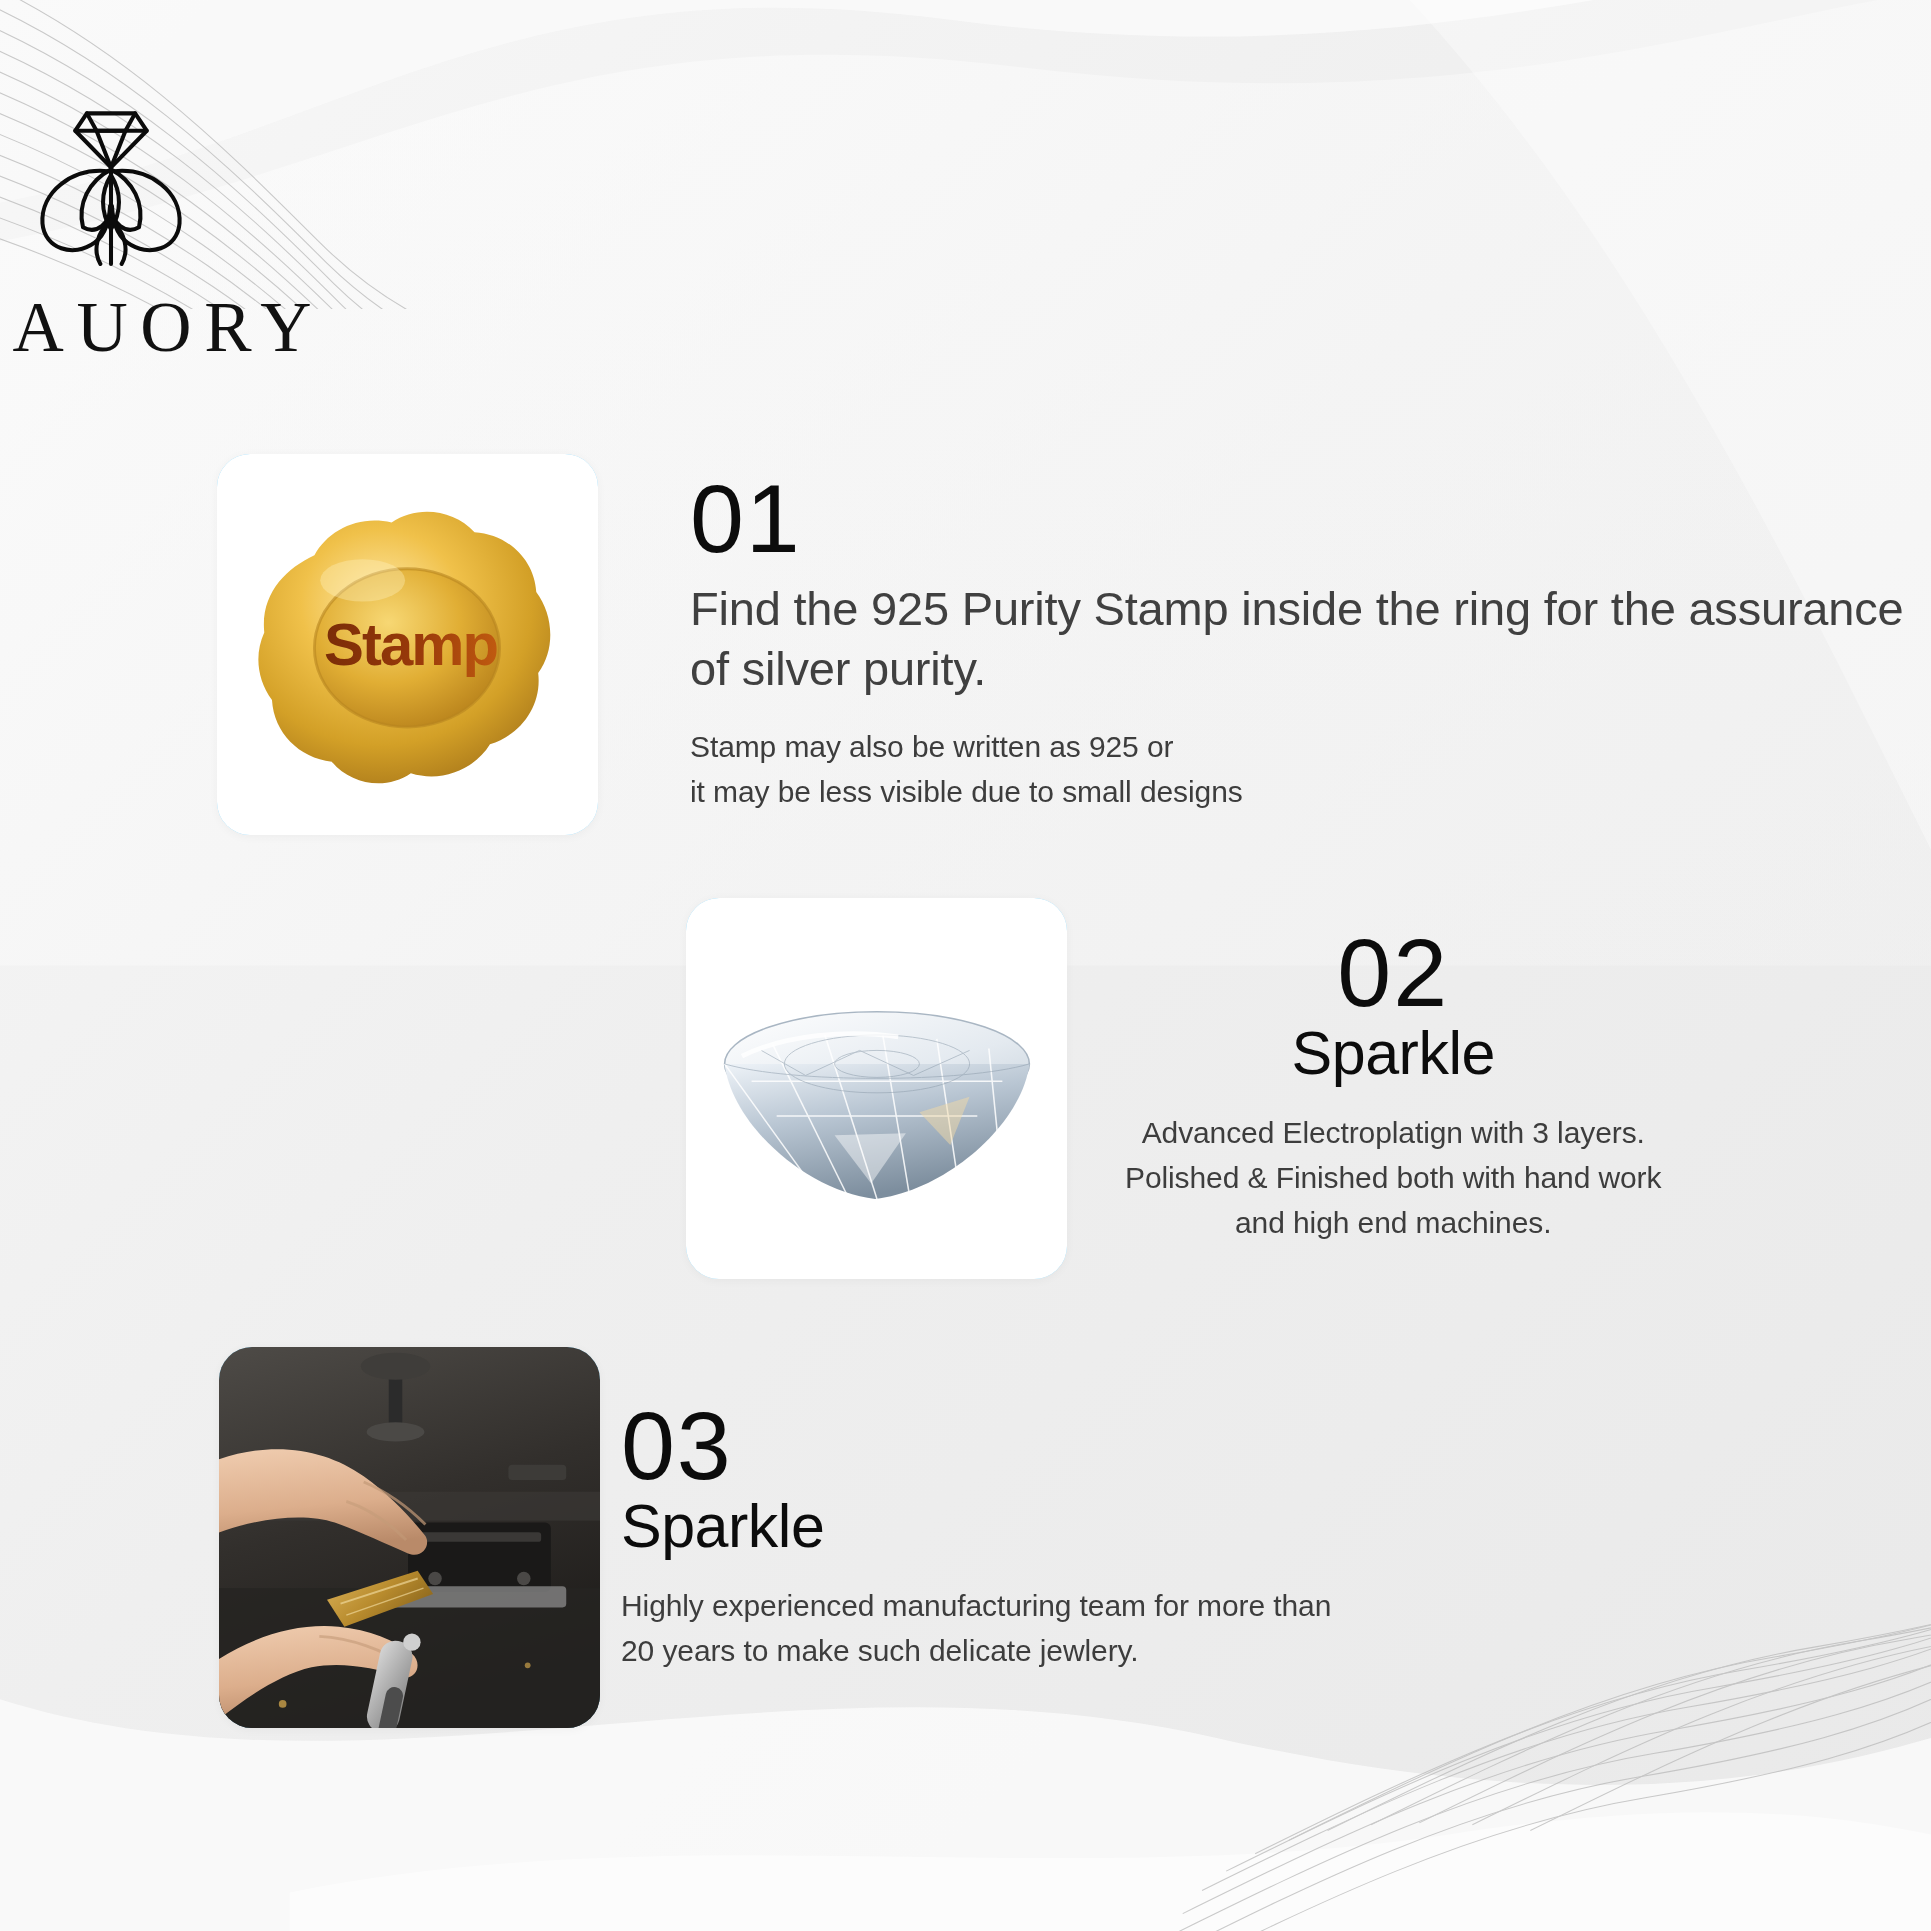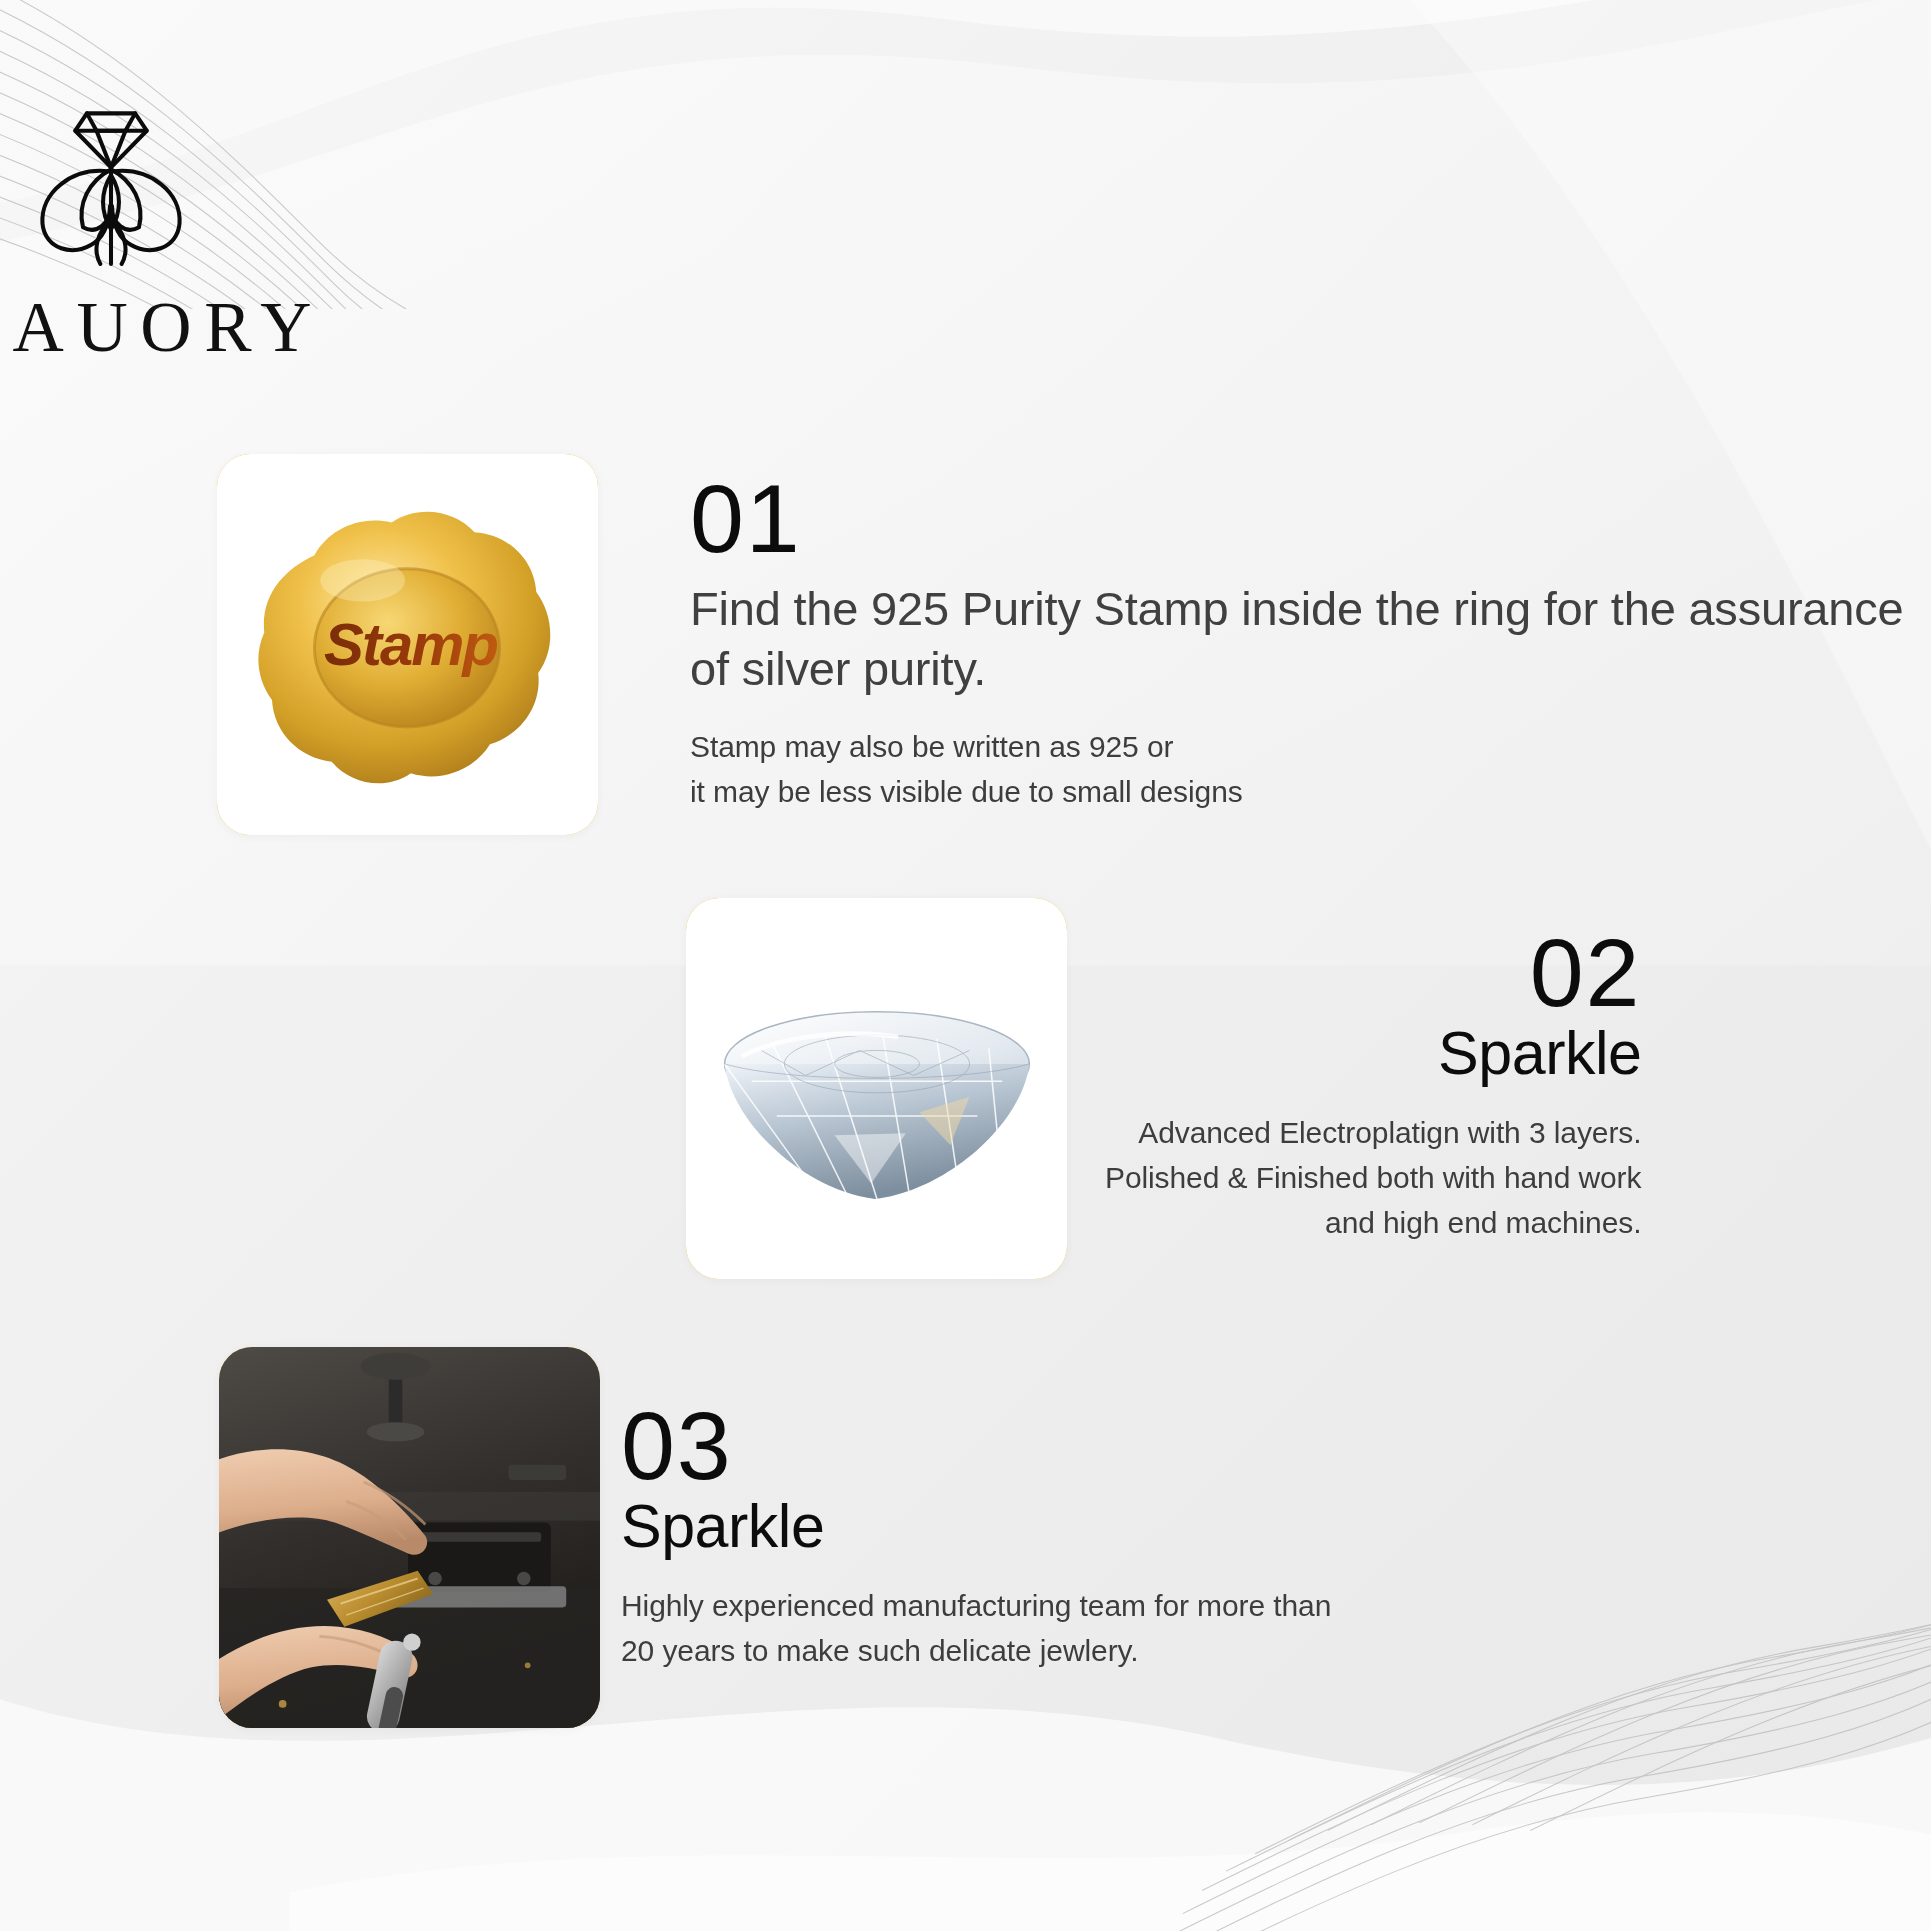--- a/index.html
+++ b/index.html
@@ -53,26 +53,25 @@
 
   
   .feature {
     position: absolute;
     display: flex;
     align-items: flex-start;
   }
 
   .thumb {
     border-radius: 33px;
-    background: #eab308;
+    background: #7dd3fc;
     overflow: hidden;
     flex: 0 0 auto;
     position: relative;
     box-shadow: 0 1.9px 9.7px rgba(0,0,0,0.04);
-    font-style: italic;
   }
   .thumb svg { display: block; }
 
   .text-col { position: relative; }
 
   .num {
     font-family: "Liberation Sans", sans-serif;
     font-size: 97px;
     font-weight: 400;
     color: #0c0c0c;
@@ -104,21 +103,21 @@
   }
 
   
   #feature-1 { top: 454px; left: 217px; }
   #feature-1 .thumb { width: 381px; height: 381px; }
   #feature-1 .text-col { margin-left: 92px; margin-top: 19.3px; }
 
   
   #feature-2 { top: 898px; left: 686px; }
   #feature-2 .thumb { width: 381px; height: 381px; }
-  #feature-2 .text-col { margin-left: 38px; margin-top: 29px; text-align: right; }
+  #feature-2 .text-col { margin-left: 58px; margin-top: 29px; text-align: center; }
 
   
   #feature-3 { top: 1347px; left: 219px; }
   #feature-3 .thumb { width: 381px; height: 381px; }
   #feature-3 .text-col { margin-left: 21px; margin-top: 53px; }
 </style>
 </head>
 <body>
 
 <div class="bg-wrap">

